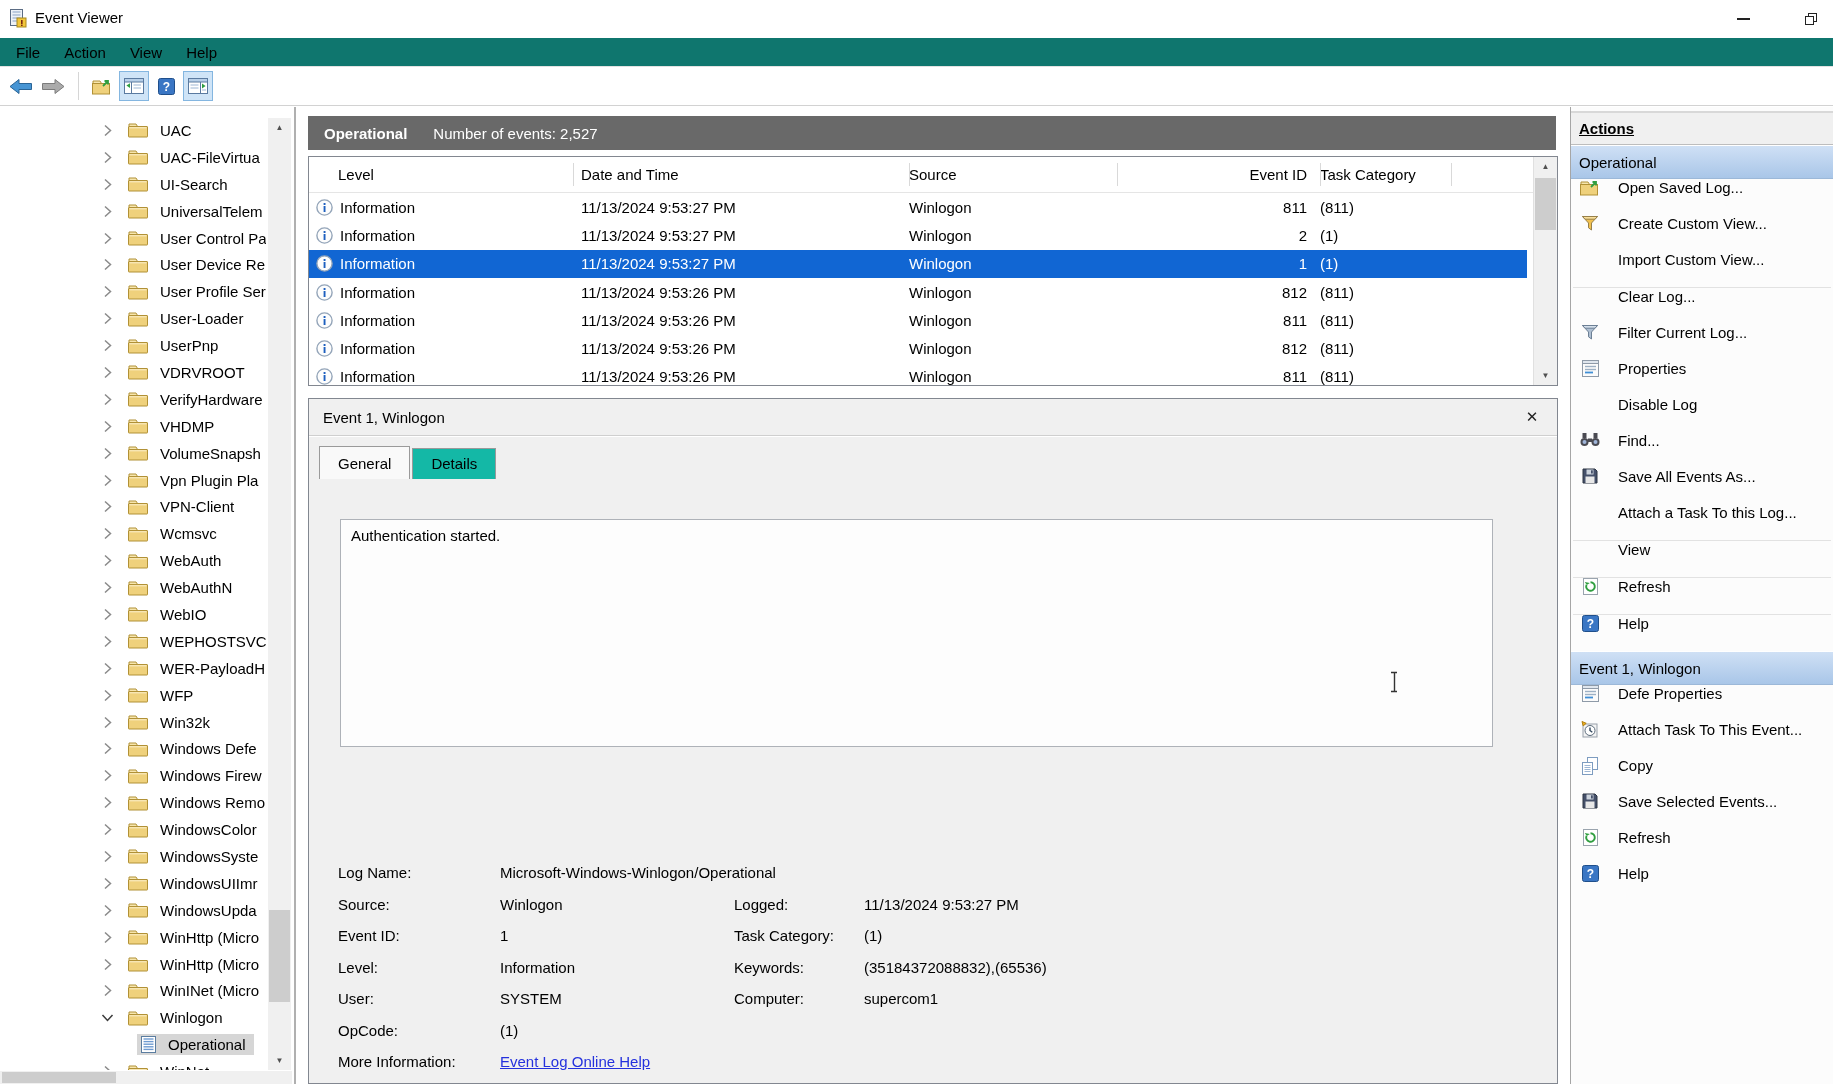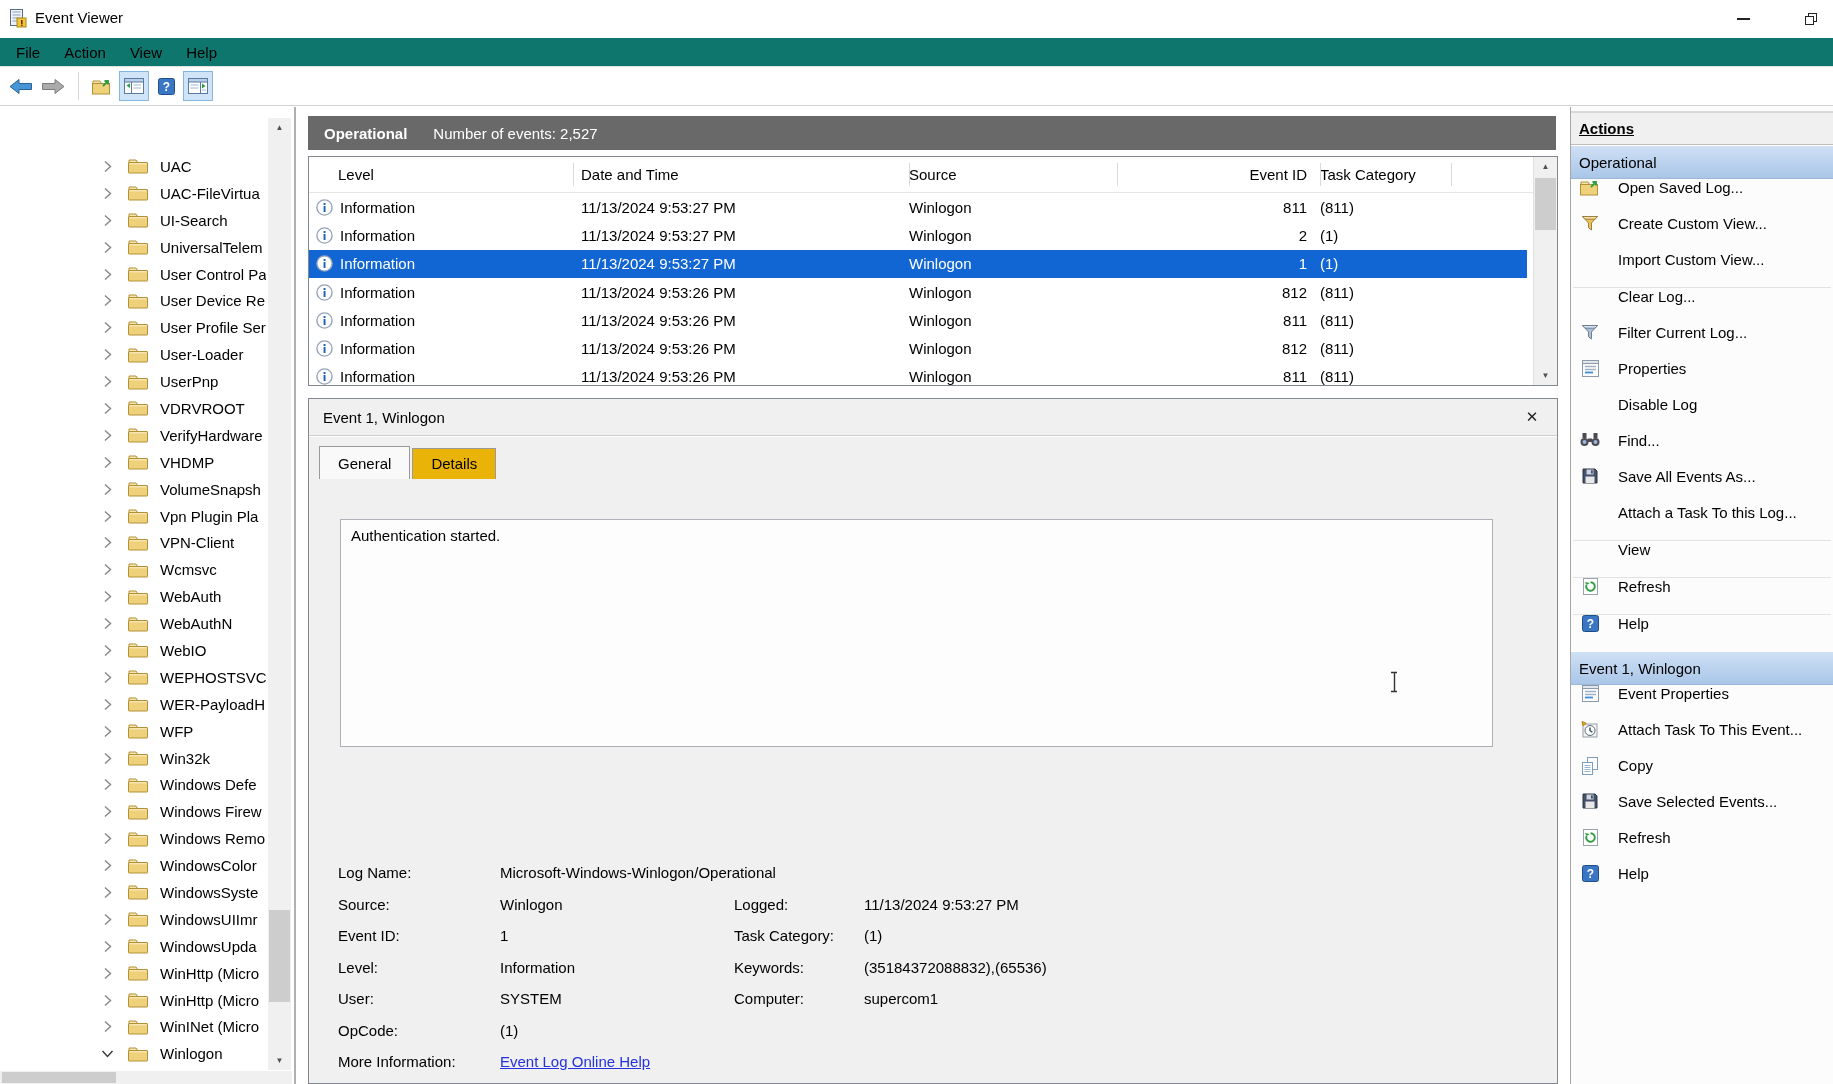--- a/index.html
+++ b/index.html
@@ -28,21 +28,21 @@
   .tb-btn { height:30px; min-width:30px; display:flex; align-items:center; justify-content:center; border:1px solid transparent; margin-right:2px; }
   .tb-btn.active { background:#cfe4f7; border-color:#84b6e0; }
   .tb-sep { width:1px; height:28px; background:#d6d6d6; margin:0 8px; }
 
   
   #main { position:absolute; left:0; top:107px; right:0; bottom:0; }
 
   
   #tree-panel { position:absolute; left:0; top:0; width:292px; bottom:0; background:#fff; overflow:hidden; }
   #tree-divider { position:absolute; left:294px; top:0; width:2px; bottom:0; background:#b0b0b0; }
-  #tree-list { position:absolute; left:0; top:10px; right:26px; bottom:14px; overflow:hidden;margin-top:36px; }
+  #tree-list { position:absolute; left:0; top:10px; right:26px; bottom:14px; overflow:hidden; }
   .tree-row { height:26.9px; display:flex; align-items:center; padding-left:103px; white-space:nowrap; }
   .tree-row .chev { width:13px; margin-right:8px; flex:none; display:flex; align-items:center; }
   .tree-row.expanded .chev svg { transform:rotate(90deg); }
   .tree-row.child { padding-left:137px; }
   .node { display:flex; align-items:center; padding:2px 8px 2px 4px; }
   .node .ticon { margin-right:12px; flex:none; display:flex; }
   .node.sel { background:#d6d6d6; }
   
   #tree-vscroll { position:absolute; right:1px; top:11px; width:23px; bottom:14px; background:#f0f0f0; }
   .scroll-arrow { position:absolute; left:0; width:100%; height:19px; display:flex; align-items:center; justify-content:center; font-size:8px; color:#505050; }
@@ -71,21 +71,21 @@
   #tbl-vscroll { position:absolute; right:0; top:0; width:24px; bottom:0; background:#f0f0f0; border-left:1px solid #e0e0e0; }
   #tbl-vthumb { position:absolute; left:1px; right:1px; top:21px; height:52px; background:#cdcdcd; }
 
   
   #detail-pane { position:absolute; left:308px; top:291px; right:275px; bottom:0; background:#f0f0f0; border:1px solid #828790; }
   #detail-header { height:36px; display:flex; align-items:center; padding:0 14px; }
   #detail-title { flex:1; }
   #detail-close { width:22px; text-align:center; font-size:15px; color:#222; }
   #detail-groove { height:2px; border-top:1px solid #cfcfcf; border-bottom:1px solid #ffffff; }
   #tabs { display:flex; margin:8px 0 0 10px; align-items:flex-end; height:34px; }
-  .tab { padding:6px 18px 7px 18px; border:1px solid #9a9a9a; border-bottom:none; background:#eab308; margin-right:2px; }
+  .tab { padding:6px 18px 7px 18px; border:1px solid #9a9a9a; border-bottom:none; background:#14b8a6; margin-right:2px; }
   .tab.active { background:#f9f9f9; padding-top:8px; position:relative; z-index:2; }
   #desc-box { position:absolute; left:31px; top:120px; width:1153px; height:228px; background:#fdfdfd; border:1px solid #aeb2b8; padding:7px 10px; }
   #text-cursor { position:absolute; left:1080px; top:272px; }
   #detail-fields { position:absolute; left:29px; top:458px; display:grid; grid-template-columns:162px 234px 130px auto; grid-auto-rows:31.5px; align-items:center; }
   #detail-fields a { color:#2431dd; text-decoration:underline; }
 
   
   #actions-pane { position:absolute; left:1570px; top:0; width:263px; bottom:0; background:#fcfcfc; border-left:1px solid #a6a6a6; }
   #actions-topline { height:6px; border-bottom:2px solid #d8d8d8; }
   #actions-title { height:32px; background:#f0f0f0; display:flex; align-items:center; padding-left:8px; font-weight:bold; border-bottom:1px solid #bdbdbd;text-decoration:underline; }
@@ -1142,21 +1142,21 @@
               <span>
                 <svg width="17" height="17" viewBox="0 0 17 17">
                   <rect x="0.5" y="0.5" width="16" height="16" fill="#fbfbfb" stroke="#8e9aa8"></rect>
                   <rect x="0.5" y="0.5" width="16" height="3" fill="#dfe6ee" stroke="#8e9aa8"></rect>
                   <line x1="3" y1="6.5" x2="14" y2="6.5" stroke="#9db0c4" stroke-width="1.4"></line>
                   <line x1="3" y1="9.5" x2="14" y2="9.5" stroke="#9db0c4" stroke-width="1.4"></line>
                   <line x1="3" y1="12.5" x2="11" y2="12.5" stroke="#3f8fd6" stroke-width="1.8"></line>
                 </svg>
               </span>
             </span>
-            <span class="albl">Event Properties</span>
+            <span class="albl">Defe Properties</span>
           </div>
           <div class="action-item">
             <span class="aicon">
               <span>
                 <svg width="18" height="17" viewBox="0 0 18 17">
                   <rect x="2" y="3" width="14" height="13" fill="#f4f4f4" stroke="#98a0aa"></rect>
                   <circle cx="9" cy="9.5" r="5" fill="#fff" stroke="#5a6a7a"></circle>
                   <path d="M9 6.5 v3 l2.3 1.7" stroke="#31475c" stroke-width="1.4" fill="none"></path>
                   <path d="M1 0.5 l4.2 1.8 -3 2.6z" fill="#eeb01f" stroke="#b07f10"></path>
                 </svg>

